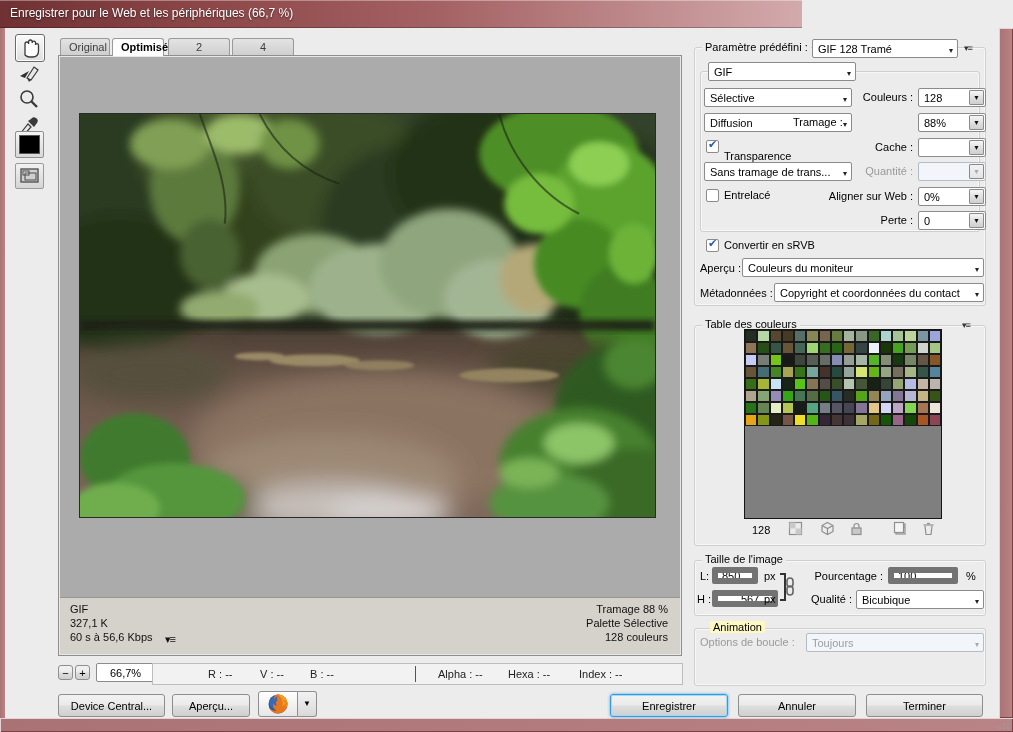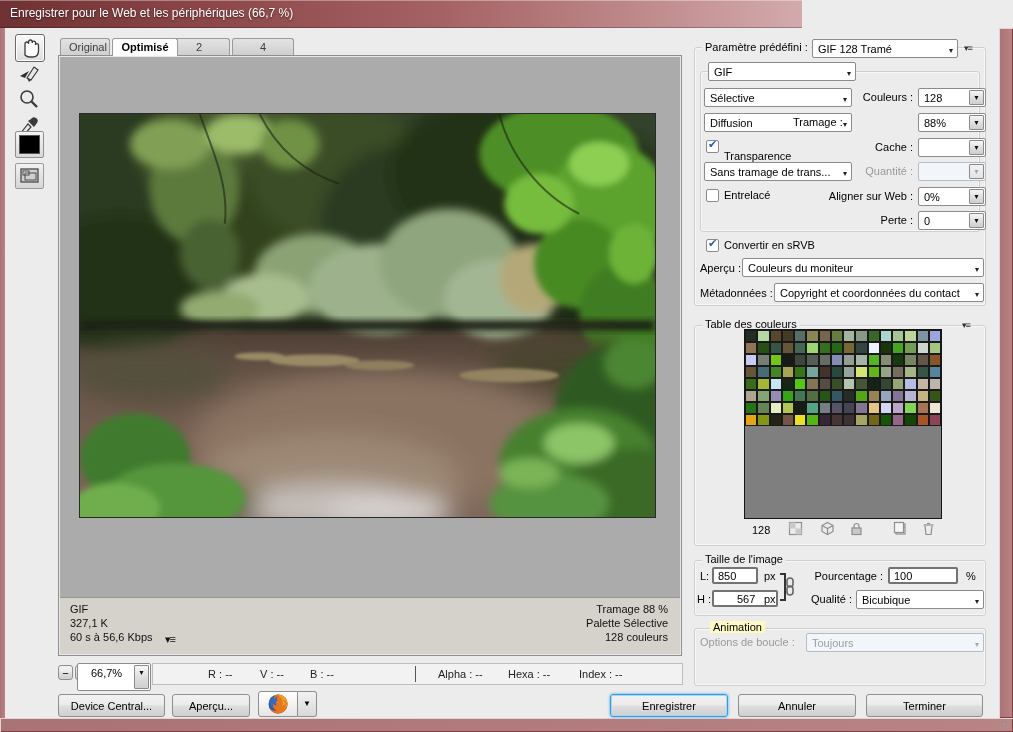--- a/index.html
+++ b/index.html
@@ -53,21 +53,21 @@
   .menu-glyph{font-size:9px;color:#333;letter-spacing:-1px;}
   
   .readout{position:absolute;left:152px;top:663px;width:531px;height:22px;background:#f2f2f2;border:1px solid #bdbdbd;}
   .ro{position:absolute;top:4px;font-size:11px;color:#222;white-space:nowrap;}
   
   .swpanel{position:absolute;left:744px;top:329px;width:198px;height:190px;background:#7f7f7f;border:1px solid #151515;}
   .swgrid{display:grid;grid-template-columns:repeat(16,1fr);width:196px;}
   .swgrid div{height:12px;border:0.5px solid #1a1a1a;}
   .ticon{position:absolute;width:15px;height:15px;stroke:#8f8f8f;fill:none;stroke-width:1.2;}
   
-  .field{position:absolute;background:#fff;border:2px solid #737373;border-radius:2px;font-size:11px;padding:1px 4px;color:#000;}
+  .field{position:absolute;background:#fff;border:6px solid #737373;border-radius:2px;font-size:11px;padding:1px 4px;color:#000;}
   input.field{height:17px;}
   
   .toolbtn{position:absolute;left:15px;width:30px;height:28px;border-radius:3px;}
   .toolbtn.sel{border:1px solid #6a6a6a;background:linear-gradient(#fafafa,#dedede);box-shadow:inset 0 0 0 1px #fff;}
   .grip{position:absolute;right:3px;bottom:2px;width:12px;height:12px;
      background:radial-gradient(circle at 2px 10px,#9a9a9a 1px,transparent 1.4px),
                 radial-gradient(circle at 6px 10px,#9a9a9a 1px,transparent 1.4px),
                 radial-gradient(circle at 10px 10px,#9a9a9a 1px,transparent 1.4px),
                 radial-gradient(circle at 6px 6px,#9a9a9a 1px,transparent 1.4px),
                 radial-gradient(circle at 10px 6px,#9a9a9a 1px,transparent 1.4px),
@@ -115,21 +115,21 @@
   </div>
   <div class="abs" style="left:15px;top:163px;width:29px;height:26px;border:1px solid #9a9a9a;border-radius:2px;background:linear-gradient(#f2f2f2,#d5d5d5);">
     <svg width="27" height="24" viewBox="0 0 27 24">
       <rect x="5" y="5" width="17" height="13" fill="#cfcfcf" stroke="#4a4a4a" stroke-width="1.3"></rect>
       <rect x="7" y="7" width="6" height="4" fill="#efefef" stroke="#4a4a4a" stroke-width="1"></rect>
       <rect x="9" y="9" width="11" height="7" fill="none" stroke="#4a4a4a" stroke-width="1"></rect>
     </svg>
   </div>
 
   <div class="tab" style="left:60px;width:50px;"><span>Original</span></div>
-  <div class="tab active" style="left:112px;width:66px;"><span>Optimisé</span></div>
+  <div class="tab active" style="left:112px;width:52px;"><span>Optimisé</span></div>
   <div class="tab" style="left:168px;width:62px;"><span>2 vignettes</span></div>
   <div class="tab" style="left:232px;width:62px;"><span>4 vignettes</span></div>
 
   <div class="preview">
     <div class="photo">
       <svg width="575" height="403" viewBox="0 0 576 404" preserveAspectRatio="none">
         <defs>
           <filter id="b1" x="-30%" y="-30%" width="160%" height="160%">
               <feGaussianBlur stdDeviation="1.5"></feGaussianBlur>
             </filter>
@@ -229,21 +229,21 @@
       <span class="l" style="top:33px;">60 s à 56,6 Kbps</span>
       <span class="l menu-glyph" style="top:35px;left:105px;">▾≡</span>
       <span class="r" style="top:5px;">Tramage 88 %</span>
       <span class="r" style="top:19px;">Palette Sélective</span>
       <span class="r" style="top:33px;">128 couleurs</span>
     </div>
   </div>
 
   <button class="pbtn mini" style="left:58px;top:665px;">−</button>
   <button class="pbtn mini" style="left:75px;top:665px;">+</button>
-  <div class="combo classic" style="left:77px;top:663px;width:74px;height:28px;text-align:center;">
+  <div class="combo classic" style="left:96px;top:663px;width:74px;height:19px;text-align:center;">
     <span>66,7%</span>
     <span class="btn">▼</span>
   </div>
   <div class="readout">
     <span class="ro" style="left:55px;"><span>R :</span> <span>--</span></span>
     <span class="ro" style="left:107px;"><span>V :</span> <span>--</span></span>
     <span class="ro" style="left:157px;"><span>B :</span> <span>--</span></span>
     <span class="abs" style="left:262px;top:2px;width:1px;height:16px;background:#555;"></span>
     <span class="ro" style="left:285px;"><span>Alpha :</span> <span>--</span></span>
     <span class="ro" style="left:355px;"><span>Hexa :</span> <span>--</span></span>

